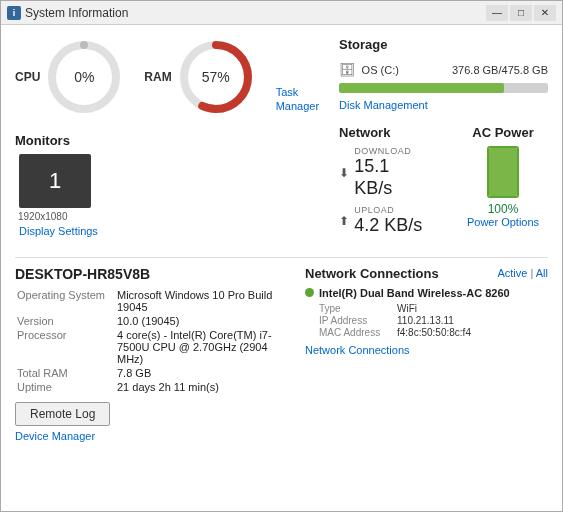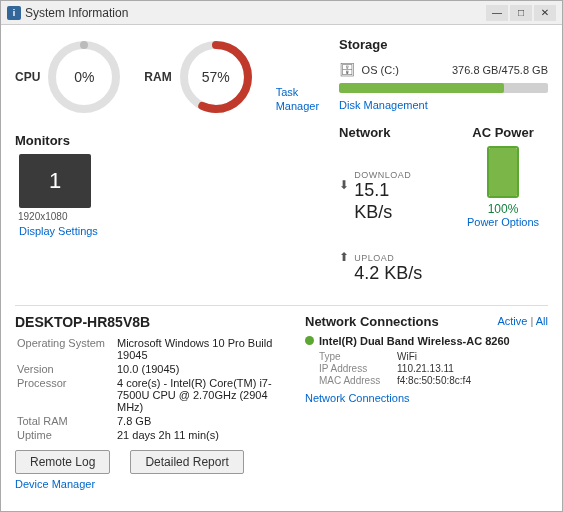--- a/index.html
+++ b/index.html
@@ -226,21 +226,20 @@
       gap: 30px;
       margin-top: 6px;
     }
     .network-section { flex: 1; }
     .ac-section { flex: 0 0 90px; text-align: center; }
     .net-speed-label {
       font-size: 9px;
       color: #777;
       letter-spacing: 0.5px;
       text-transform: uppercase;
-      margin-top: 24px;
     }
     .net-speed-value {
       font-size: 18px;
       font-weight: 300;
       color: #222;
       line-height: 1.2;
     }
     .net-row { margin-bottom: 6px; display: flex; align-items: center; gap: 5px; }
     .net-icon { font-size: 12px; color: #555; }
     .battery-icon {
@@ -382,21 +381,21 @@
     .network-connections-link {
       font-size: 11px;
       color: #0066cc;
       cursor: pointer;
       margin-top: 6px;
       display: block;
     }
 
     .bottom-buttons-row {
       display: flex;
-      gap: 20px;
+      gap: 8px;
       margin-top: 8px;
       align-items: center;
     }
     .action-btn {
       padding: 4px 14px;
       font-size: 12px;
       border: 1px solid #999;
       background: #f0f0f0;
       cursor: pointer;
       color: #333;
@@ -549,21 +548,20 @@
             </tr>
             <tr>
               <td>Uptime</td>
               <td>21 days 2h 11 min(s)</td>
             </tr>
           </tbody>
         </table>
 
         <div class="bottom-buttons-row">
           <button class="action-btn">Remote Log</button>
-          <button class="action-btn">Detailed Report</button>
         </div>
         <div class="device-manager-link">Device Manager</div>
       </div>
 
       <div class="net-connections-panel">
         <div class="net-conn-header">
           <span class="net-conn-title">Network Connections</span>
           <span class="net-conn-links">
             <span class="active-link">Active</span>
             <span> | </span>

